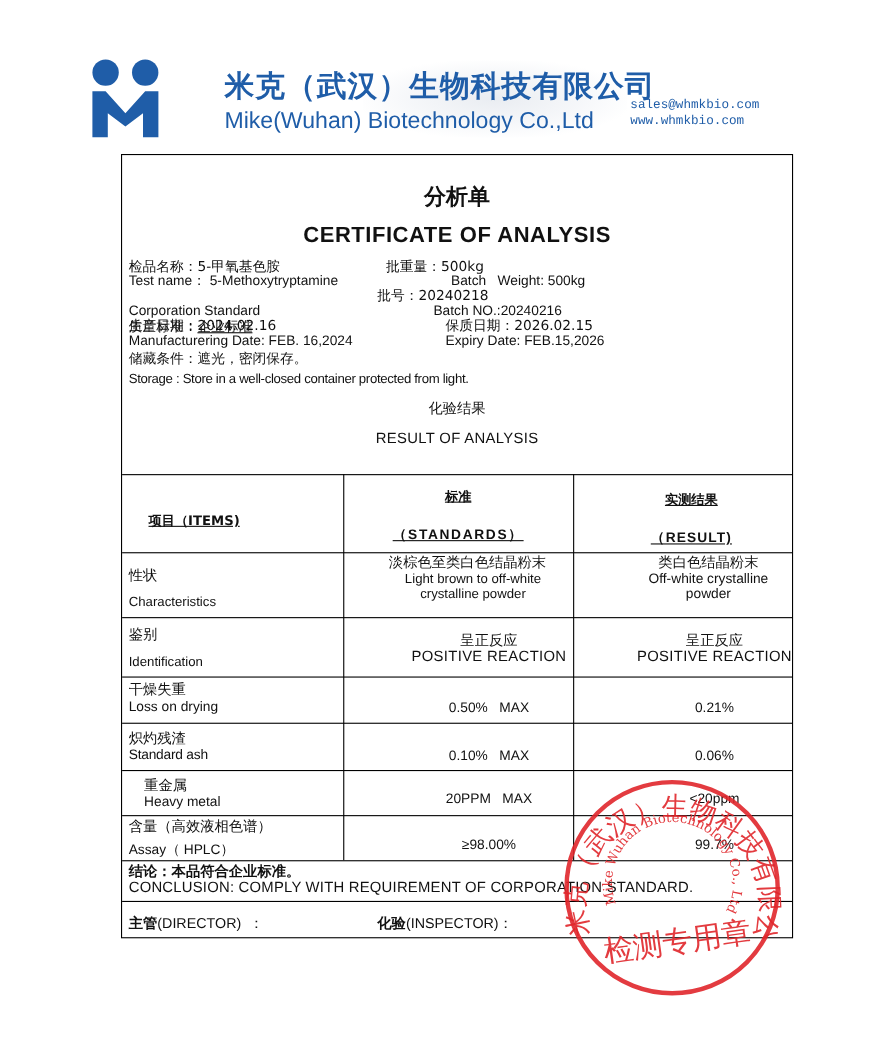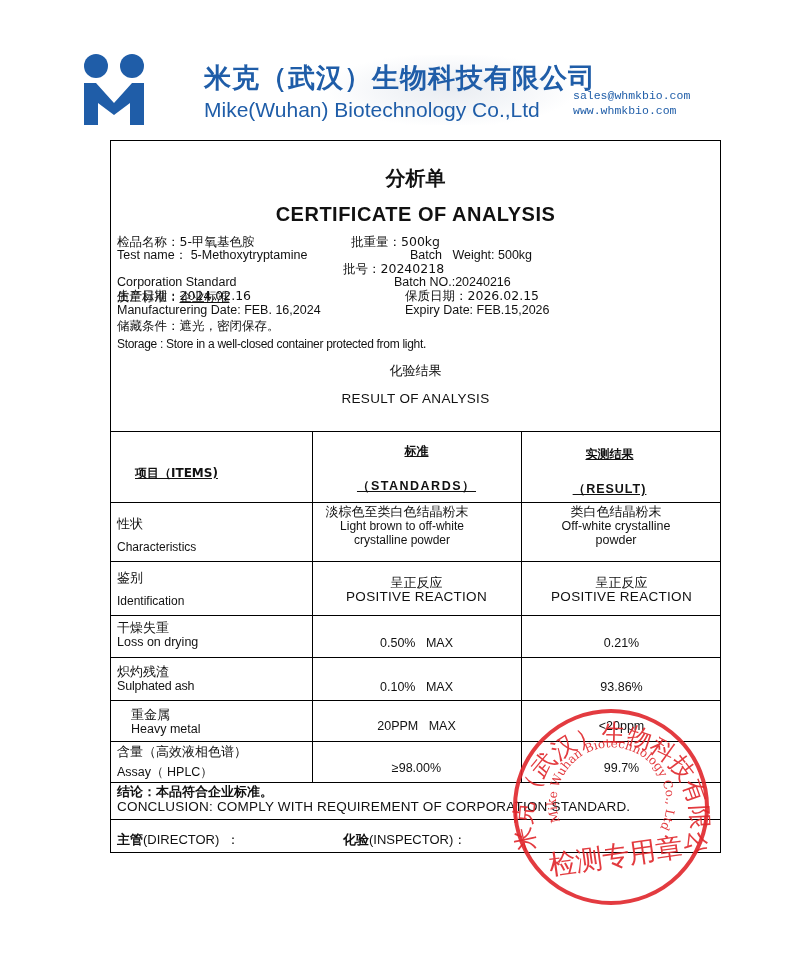--- a/index.html
+++ b/index.html
@@ -35,21 +35,21 @@
   .sect-cn { position: absolute; left: 0; right: 0; top: 221px; text-align: center; font-size: 13px;
              font-family: "DejaVu Sans", sans-serif; }
   .sect-en { position: absolute; left: 0; right: 0; top: 250px; text-align: center; font-size: 13.5px;
              letter-spacing: .3px; }
 
   .hdr { position: absolute; font-size: 12.5px; font-weight: bold; text-align: center; text-decoration: underline; }
   .hdr .cn { font-family: "DejaVu Sans", sans-serif; font-size: 12px; }
 
   .cell { position: absolute; font-size: 12.5px; line-height: 14px; }
   .cell .cn { font-family: "DejaVu Sans", sans-serif; font-size: 13px; }
-  .center { text-align: center; }
+  .center { text-align: center; padding-left: 28px; }
 
   .conclusion-cn { position: absolute; left: 6px; top: 642px; font-size: 13px; font-weight: bold;
                    font-family: "DejaVu Sans", sans-serif; }
   .conclusion-en { position: absolute; left: 6px; top: 658px; font-size: 13.5px; letter-spacing: .2px; }
   .sign { position: absolute; top: 690px; font-size: 13px; }
   .sign b { font-family: Liberation Mono, monospace; }
 
   
   .seal { position: absolute; left: 509px; top: 705px; width: 205px; height: 205px; pointer-events: none; }
 </style>
@@ -119,21 +119,21 @@
   <div class="vline" style="left:201px; top:290px; height:351px;"></div>
   <div class="vline" style="left:410px; top:290px; height:351px;"></div>
 
   <div class="hdr" style="left:24px; top:324px; text-align:left;">
     <span class="cn">项目（ITEMS)</span>
   </div>
   <div class="hdr" style="left:201px; width:209px; top:302px;">
     <div class="cn">标准</div>
     <div style="margin-top:18px; letter-spacing:1.5px;">（STANDARDS）</div>
   </div>
-  <div class="hdr" style="left:398px; width:201px; top:305px;">
+  <div class="hdr" style="left:417px; width:201px; top:305px;">
     <div class="cn">实测结果</div>
     <div style="margin-top:18px; letter-spacing:1px;">（RESULT)</div>
   </div>
 
   <div class="cell" style="left:6px; top:376px;">
     <div class="cn">性状</div>
     <div style="margin-top:9px; font-size:12px;">Characteristics</div>
   </div>
   <div class="cell center" style="left:201px; width:170px; top:364px;">
     <div class="cn">淡棕色至类白色结晶粉末</div>
@@ -159,24 +159,24 @@
 
   <div class="cell" style="left:6px; top:480px;">
     <div class="cn">干燥失重</div>
     <div style="font-size:12.5px;">Loss on drying</div>
   </div>
   <div class="cell center" style="left:201px; width:209px; top:495px; white-space:pre;">0.50%   MAX</div>
   <div class="cell center" style="left:410px; width:201px; top:495px;">0.21%</div>
 
   <div class="cell" style="left:6px; top:524px;">
     <div class="cn">炽灼残渣</div>
-    <div style="font-size:12.5px; letter-spacing:-.2px;">Sulphated ash</div>
+    <div style="font-size:12.5px; letter-spacing:-.2px;">Standard ash</div>
   </div>
   <div class="cell center" style="left:201px; width:209px; top:539px; white-space:pre;">0.10%   MAX</div>
-  <div class="cell center" style="left:410px; width:201px; top:539px;">93.86%</div>
+  <div class="cell center" style="left:410px; width:201px; top:539px;">0.06%</div>
 
   <div class="cell" style="left:20px; top:567px;">
     <div class="cn">重金属</div>
     <div style="font-size:12.5px;">Heavy metal</div>
   </div>
   <div class="cell center" style="left:201px; width:209px; top:578px; white-space:pre;">20PPM   MAX</div>
   <div class="cell center" style="left:410px; width:201px; top:578px;">&lt;20ppm</div>
 
   <div class="cell" style="left:6px; top:604px;">
     <div class="cn">含量（高效液相色谱）</div>

